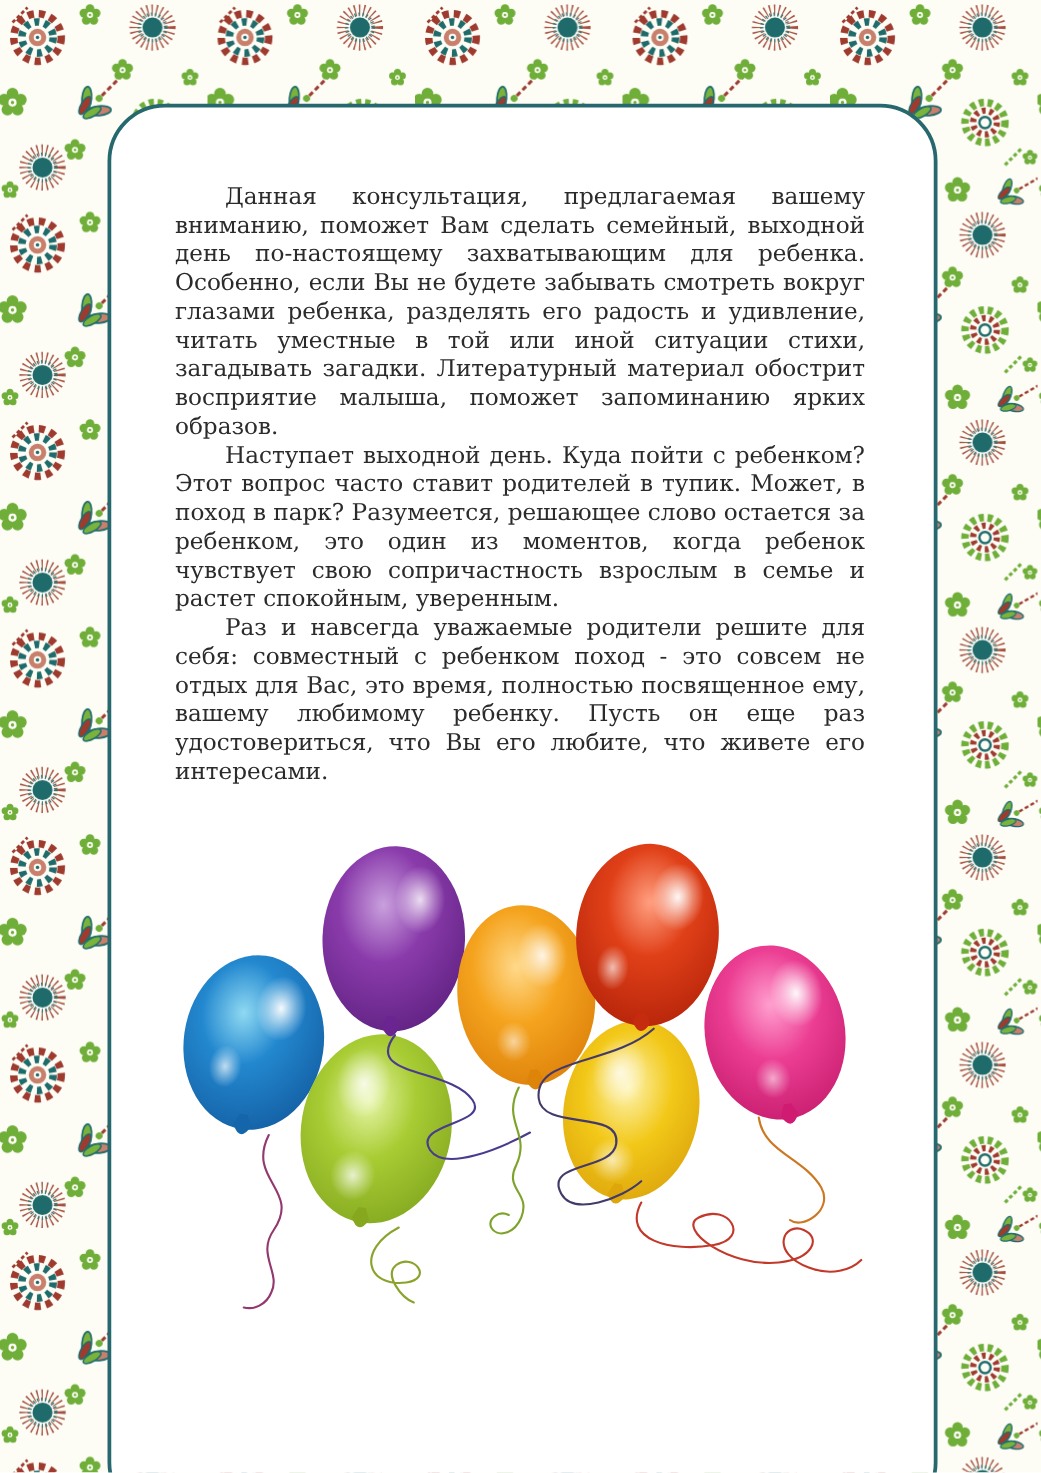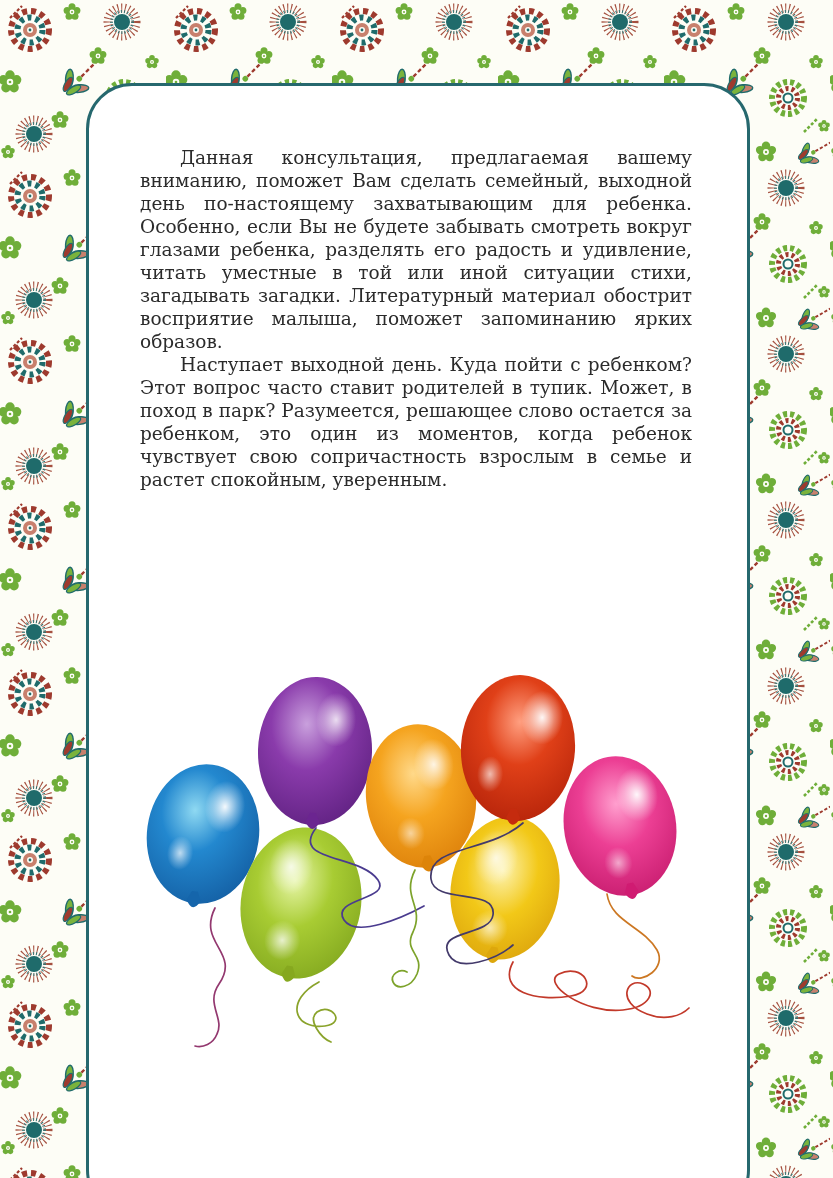--- a/index.html
+++ b/index.html
@@ -106,20 +106,21 @@
       </pattern>
     </defs>
     <rect width="833" height="1178" fill="url(#tile)"></rect>
   </svg>
 
   <div class="card">
 
     <div class="text-block">
       <p>Данная консультация, предлагаемая вашему вниманию, поможет Вам сделать семейный, выходной день по-настоящему захватывающим для ребенка. Особенно, если Вы не будете забывать смотреть вокруг глазами ребенка, разделять его радость и удивление, читать уместные в той или иной ситуации стихи, загадывать загадки. Литературный материал обострит восприятие малыша, поможет запоминанию ярких образов.</p>
       <p>Наступает выходной день. Куда пойти с ребенком? Этот вопрос часто ставит родителей в тупик. Может, в поход в парк? Разумеется, решающее слово остается за ребенком, это один из моментов, когда ребенок чувствует свою сопричастность взрослым в семье и растет спокойным, уверенным.</p>
+      <p>Раз и навсегда уважаемые родители решите для себя: совместный с ребенком поход - это совсем не отдых для Вас, это время, полностью посвященное ему, вашему любимому ребенку. Пусть он еще раз удостовериться, что Вы его любите, что живете его интересами.</p>
     </div>
 
     <svg class="balloons" xmlns="http://www.w3.org/2000/svg" viewBox="0 0 576 400">
       <defs>
         <radialGradient id="hl" cx="50%" cy="50%" r="50%">
           <stop offset="0%" stop-color="#ffffff" stop-opacity="0.95"></stop>
           <stop offset="60%" stop-color="#ffffff" stop-opacity="0.35"></stop>
           <stop offset="100%" stop-color="#ffffff" stop-opacity="0"></stop>
         </radialGradient>
         <radialGradient id="gBlue" cx="40%" cy="34%" r="78%">

